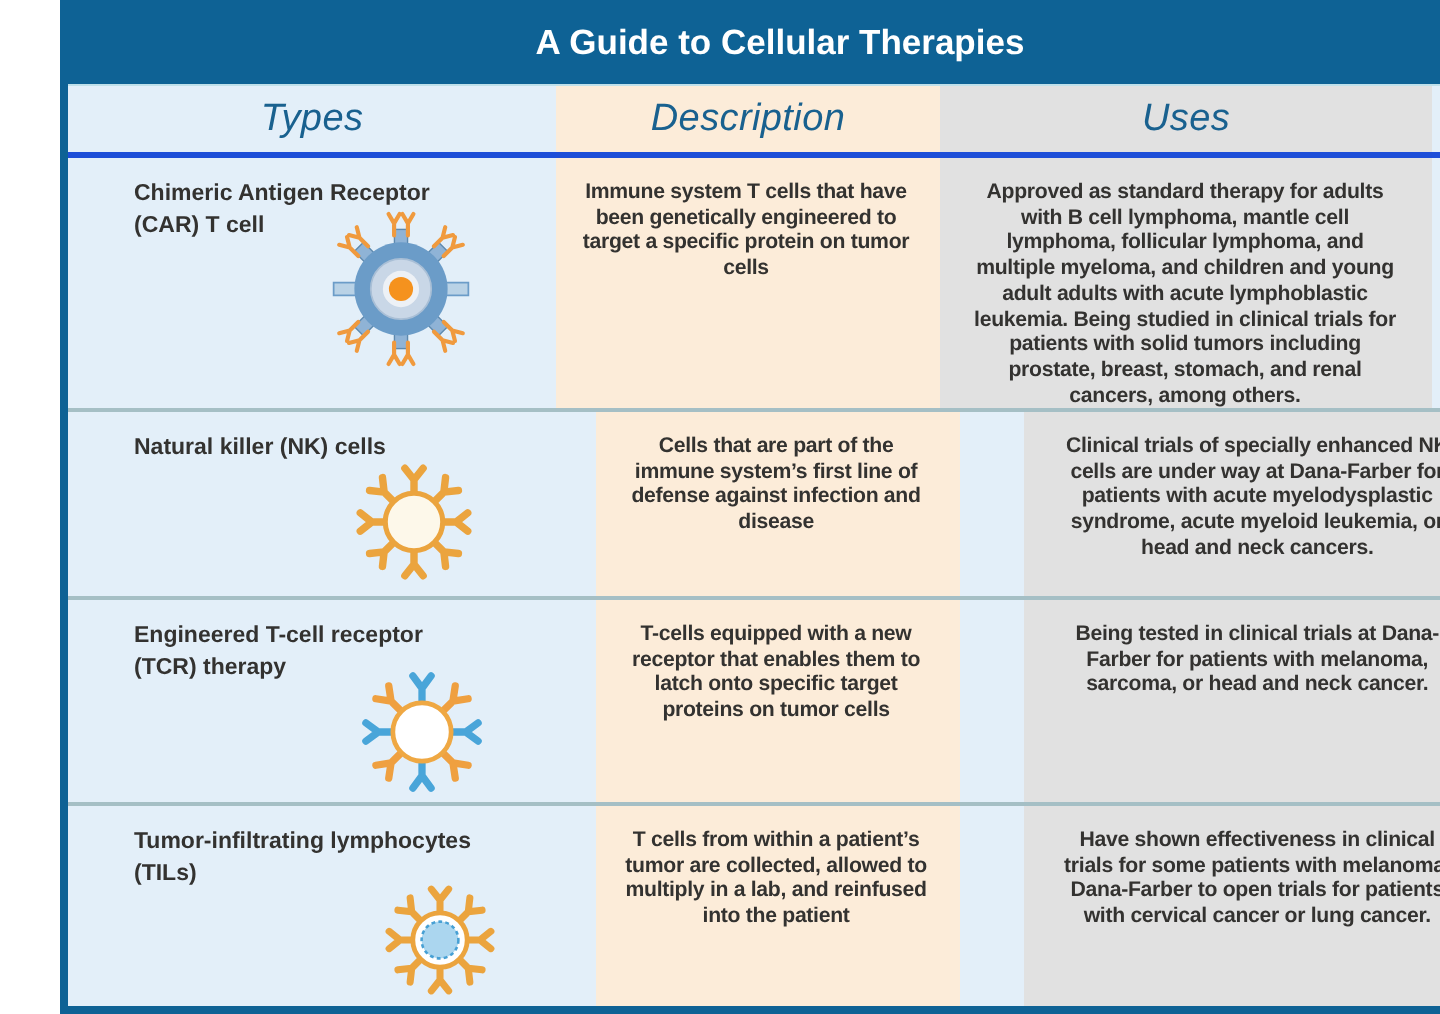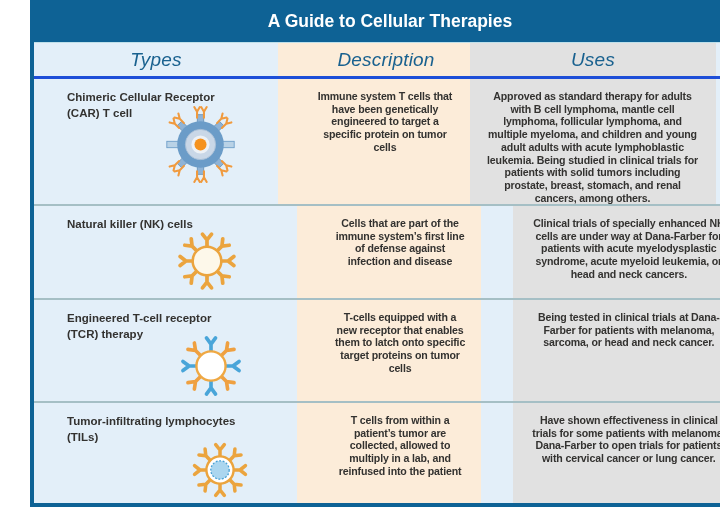--- a/index.html
+++ b/index.html
@@ -21,21 +21,21 @@
   .table{
     width:712px;height:461px;
     display:flex;flex-direction:column;
     background:#e3eff9;
     border-top:1px solid #bfe0ea;
   }
   .hdr-row{display:flex;height:36px;border-bottom:3px solid #1d4ed8;font-style:italic;}
   .row{display:flex;}
   .row.divided{border-top:2px solid #a5bfc5;gap:32px;}
   .c-types{width:244px;background:#e3eff9;position:relative;}
-  .c-desc{width:192px;background:#fcecd9;padding-left:24px;}
+  .c-desc{width:192px;background:#fcecd9;}
   .c-uses{width:246px;background:#e1e1e1;}
   .hdr-cell{
     display:flex;align-items:center;justify-content:center;
     color:#19618f;font-size:19px;letter-spacing:0.2px;
   }
   .row-1{height:125px;}
   .row-2{height:94px;}
   .row-3{height:103px;}
   .row-4{flex:1;}
   .type-label{
@@ -65,21 +65,21 @@
   <div class="table">
 
     <div class="hdr-row">
       <div class="c-types hdr-cell">Types</div>
       <div class="c-desc hdr-cell">Description</div>
       <div class="c-uses hdr-cell">Uses</div>
     </div>
 
     <div class="row row-1">
       <div class="c-types">
-        <div class="type-label">Chimeric Cellular Receptor (CAR) T cell</div>
+        <div class="type-label">Chimeric Antigen Receptor (CAR) T cell</div>
         <svg class="cell-icon icon-car" width="95" height="95" viewBox="0 0 110 110">
           <defs>
             <g id="caryy">
               <path d="M51,24 V17 M51,17 L47.8,11.6 M51,17 L54.2,11.6 M59,24 V17 M59,17 L55.8,11.6 M59,17 L62.2,11.6" stroke="#f09a3e" stroke-width="2.4" fill="none" stroke-linecap="round"></path>
             </g>
             <g id="carstub">
               <rect x="51.2" y="20.5" width="7.6" height="10" fill="#8fb3d6" stroke="#5d89ae" stroke-width="0.8"></rect>
             </g>
           </defs>
           <use href="#carstub"></use>

